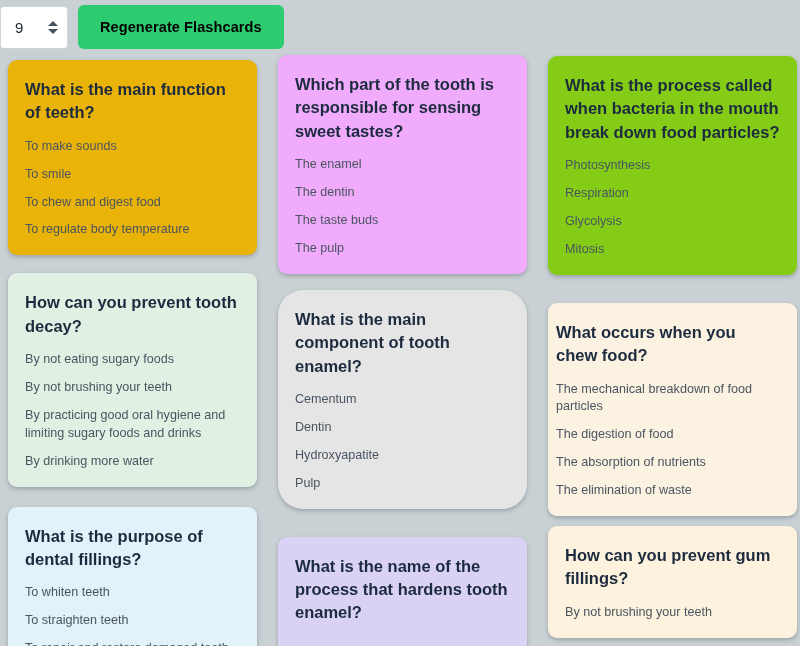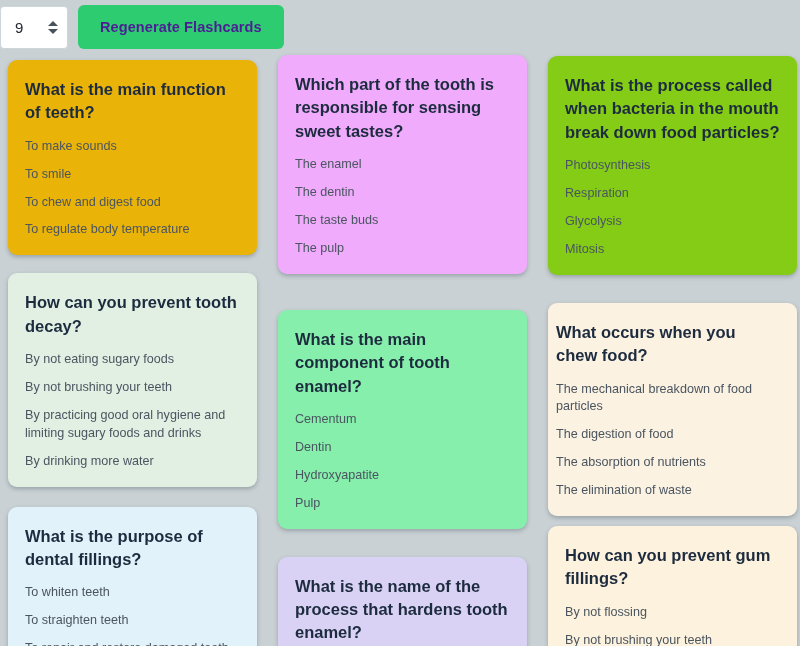--- a/index.html
+++ b/index.html
@@ -57,21 +57,21 @@
     width: 0; height: 0;
     border-left: 5px solid transparent;
     border-right: 5px solid transparent;
   }
   .spin-up { border-bottom: 5px solid #46525c; }
   .spin-down { border-top: 5px solid #46525c; }
 
   .regen-btn {
     height: 44px;
     background: #2ecc71;
-    color: #4c1d95;
+    color: #000000;
     border: none;
     border-radius: 6px;
     padding: 0 22px;
     font-size: 14.5px;
     font-weight: 700;
     font-family: "Liberation Sans", sans-serif;
     cursor: pointer;
     letter-spacing: 0.1px;
   }
 
@@ -151,21 +151,21 @@
         </div>
       </div>
     <div class="col">
         <div class="card" style="background: #f0abfc; margin-top: 1px;">
           <div class="q">Which part of the tooth is responsible for sensing sweet tastes?</div>
           <div class="a">The enamel</div>
           <div class="a">The dentin</div>
           <div class="a">The taste buds</div>
           <div class="a">The pulp</div>
         </div>
-        <div class="card" style="background: #86efac; margin-top: 36px;">
+        <div class="card" style="background: #e5e5e5; margin-top: 16px; border-radius: 25px;">
           <div class="q">What is the main component of tooth enamel?</div>
           <div class="a">Cementum</div>
           <div class="a">Dentin</div>
           <div class="a">Hydroxyapatite</div>
           <div class="a">Pulp</div>
         </div>
         <div class="card" style="background: rgb(217, 210, 245); margin-top: 28px;">
           <div class="q">What is the name of the process that hardens tooth enamel?</div>
         </div>
       </div>
@@ -179,19 +179,18 @@
         </div>
         <div class="card" style="background: rgb(251, 242, 226); margin-top: 28px; padding-left: 8px;">
           <div class="q">What occurs when you chew food?</div>
           <div class="a">The mechanical breakdown of food particles</div>
           <div class="a">The digestion of food</div>
           <div class="a">The absorption of nutrients</div>
           <div class="a">The elimination of waste</div>
         </div>
         <div class="card" style="background: rgb(253, 242, 221); margin-top: 10px;">
           <div class="q">How can you prevent gum fillings?</div>
-          <div class="a">By not flossing</div>
           <div class="a">By not brushing your teeth</div>
         </div>
       </div>
   </div>
 
 </div>
 
 </body></html>

